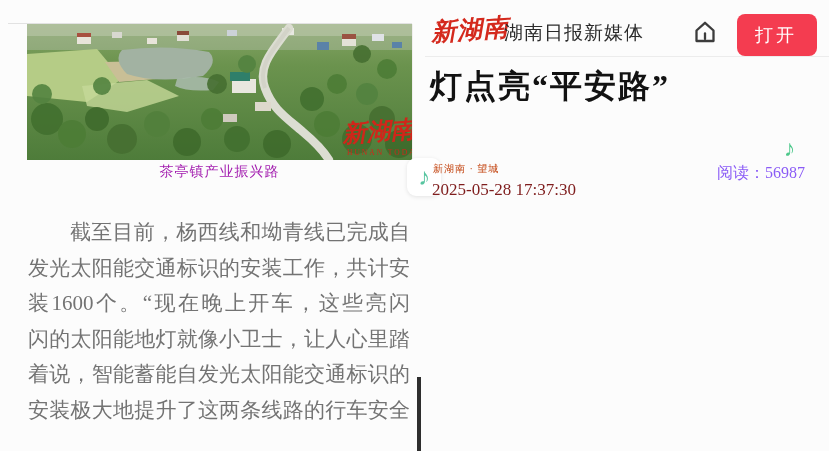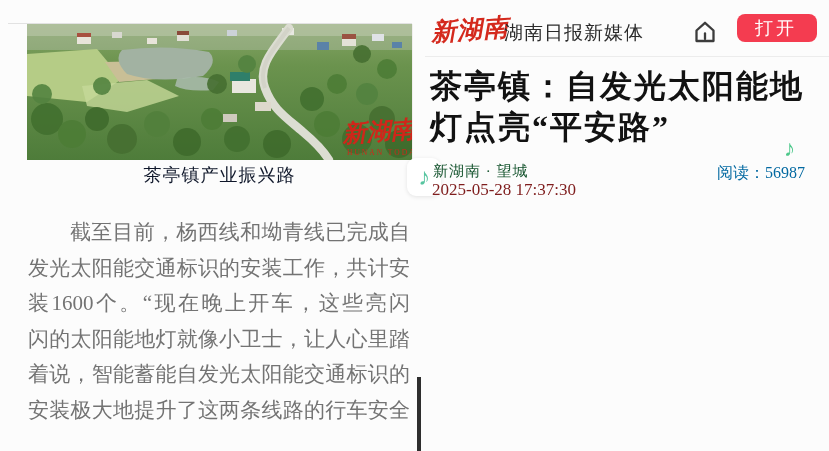--- a/index.html
+++ b/index.html
@@ -5,48 +5,48 @@
   html,body{margin:0;padding:0;background:#ffffff;}
   #app{position:relative;width:829px;height:451px;background:#fcfcfc;overflow:hidden;
        font-family:"Liberation Serif","DejaVu Serif",serif;color:#222;}
   .abs{position:absolute;}
 
   
   .top-rule{left:8px;top:23px;width:404px;height:1px;background:#e2e2e2;}
   .page-edge{left:411px;top:24px;width:2px;height:170px;background:#f0efee;}
   .photo{left:27px;top:24px;width:385px;height:136px;overflow:hidden;background:#5e8a45;}
   .photo svg{display:block;}
-  .caption{left:27px;top:163px;width:385px;text-align:center;font-size:18px;color:#0f172a;letter-spacing:1px;}
+  .caption{left:27px;top:163px;width:385px;text-align:center;font-size:14px;color:#a21caf;letter-spacing:1px;}
   .body-col{line-height:35.5px;font-size:21px;color:#737373;}
   .body-col .bline{height:35.5px;text-align:justify;text-align-last:justify;white-space:nowrap;overflow:visible;}
   .body-col .indent{padding-left:42px;}
   #left-body{left:28px;top:215px;width:382px;height:236px;overflow:hidden;}
   #right-body{left:430px;top:245px;width:388px;height:206px;overflow:hidden;}
 
   
   .note-chip{left:407px;top:158px;width:34px;height:38px;background:#ffffff;border-radius:9px;
              box-shadow:0 1px 4px rgba(0,0,0,.10);display:flex;align-items:center;justify-content:center;
              font-size:24px;color:#57c5a0;cursor:pointer;}
   .note-green{left:784px;top:136px;font-size:23px;color:#4fc88c;cursor:pointer;}
 
   
   .logo{left:431px;top:13px;font-size:25px;font-weight:bold;font-style:italic;color:#d4291d;
         transform:rotate(-4deg);letter-spacing:1px;cursor:pointer;}
   .brand{left:504px;top:20px;font-size:19px;font-weight:400;color:#2b2b2b;letter-spacing:1px;}
   .home-btn{left:691px;top:18px;width:28px;height:28px;cursor:pointer;}
-  .open-btn{left:737px;top:14px;width:80px;height:28px;background:#f43c50;border:none;border-radius:8px;
+  .open-btn{left:737px;top:14px;width:80px;height:42px;background:#f43c50;border:none;border-radius:8px;
             color:#fff;font-size:18px;letter-spacing:3px;display:flex;align-items:center;justify-content:center;
             font-family:"Liberation Sans","DejaVu Sans",sans-serif;cursor:pointer;padding-left:4px;}
   .hdr-rule{left:425px;top:56px;width:404px;height:1px;background:#ececec;}
 
   .title{left:430px;top:66px;width:392px;font-size:32px;line-height:41px;font-weight:700;color:#121212;
          letter-spacing:2px;}
-  .meta-src{left:433px;top:162px;font-size:15px;color:#14532d;letter-spacing:1px;}
+  .meta-src{left:433px;top:162px;font-size:10px;color:#c2410c;letter-spacing:1px;}
   .meta-date{left:432px;top:180px;font-size:17px;color:#7f1d1d;}
-  .meta-reads{left:660px;top:163px;width:145px;text-align:right;font-size:16px;color:#0369a1;}
+  .meta-reads{left:660px;top:163px;width:145px;text-align:right;font-size:16px;color:#8b5cf6;}
 
   .divider-bar{left:417px;top:377px;width:4px;height:74px;background:#2e2e2e;}
 </style>
 </head>
 <body>
 
 <div id="app">
 
   <div class="abs top-rule"></div>
   <div class="abs page-edge"></div>
@@ -148,21 +148,20 @@
       <path d="M5.5,12.5 L14,4.8 L22.5,12.5 L22.5,23 L5.5,23 Z" fill="none" stroke="#3c3c3c" stroke-width="2.3" stroke-linejoin="round"></path>
       <line x1="14" y1="15.5" x2="14" y2="21" stroke="#3c3c3c" stroke-width="2.3" stroke-linecap="round"></line>
     </svg>
   </div>
 
   <button class="abs open-btn">打开</button>
 
   <div class="abs hdr-rule"></div>
 
   <div class="abs title">
-    <div>茶亭镇：自发光太阳能地</div>
     <div>灯点亮“平安路”</div>
   </div>
 
   <div class="abs meta-src">新湖南 · 望城</div>
   <div class="abs meta-date">2025-05-28 17:37:30</div>
   <div class="abs meta-reads">阅读：56987</div>
 
   <div class="abs note-green">
     <span>♪</span>
   </div>

